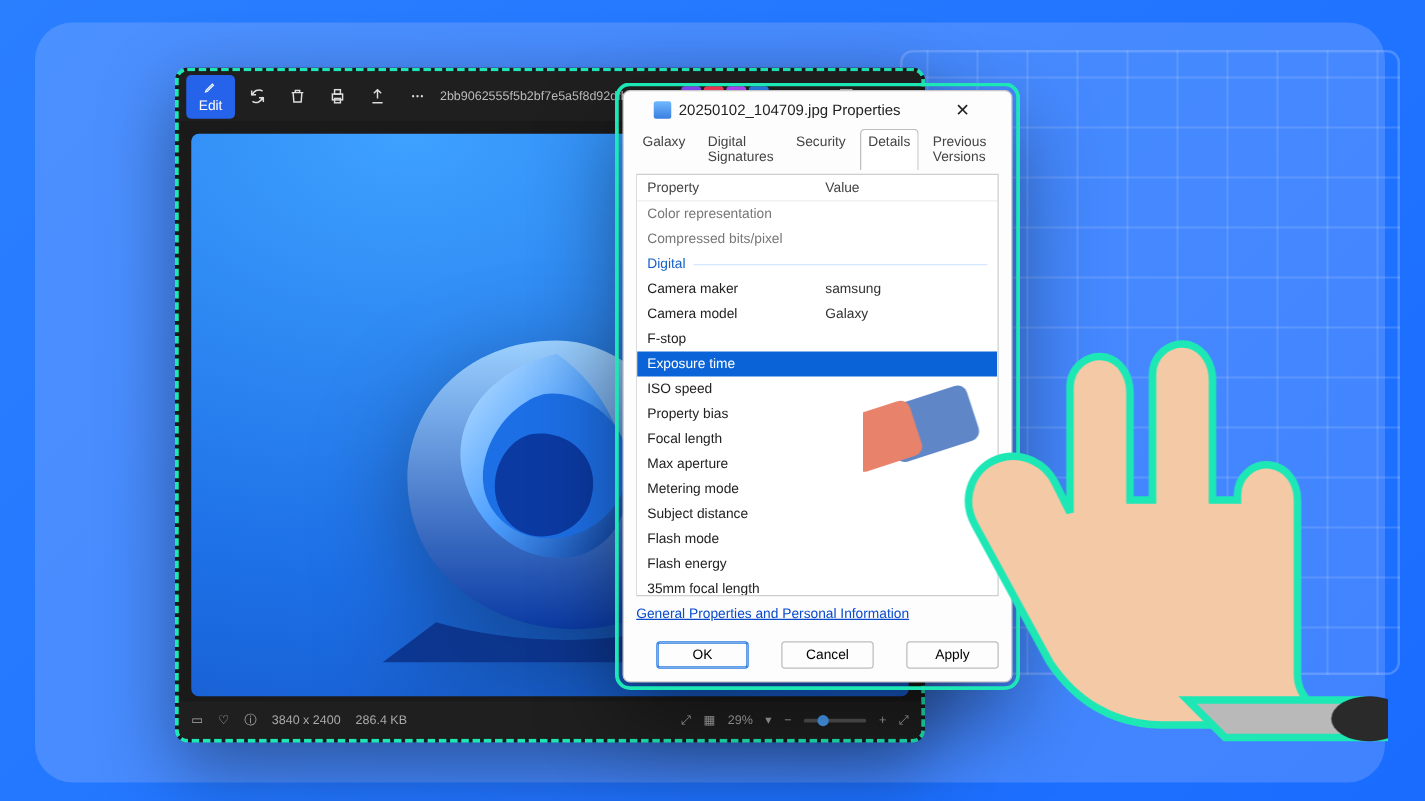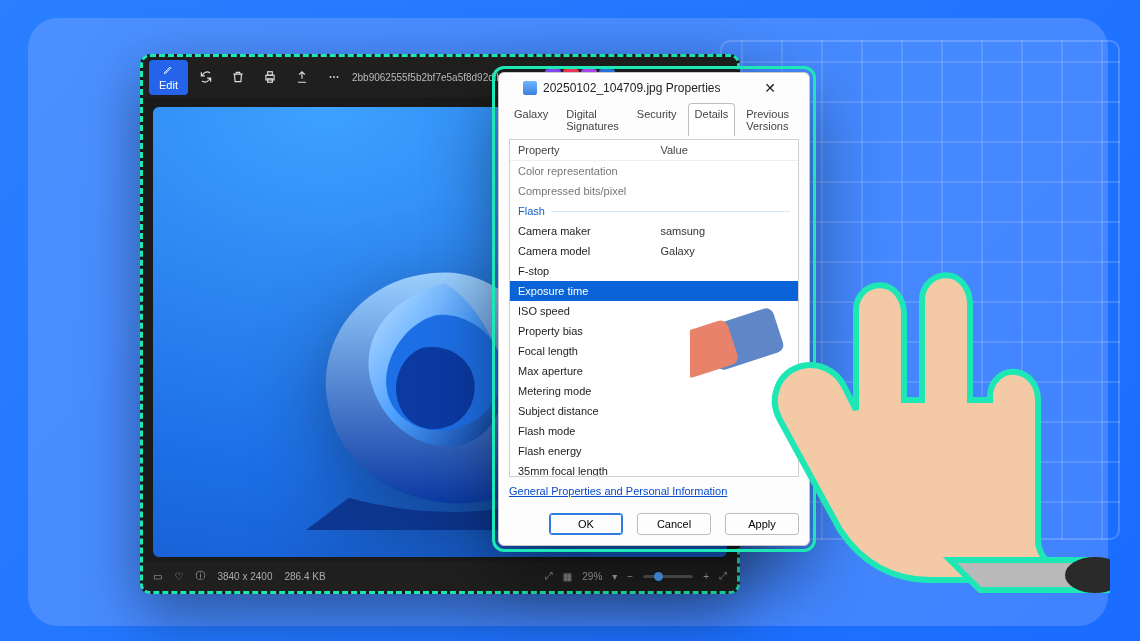--- a/index.html
+++ b/index.html
@@ -80,21 +80,21 @@
   .hdr-row { display: flex; padding: 4px 8px; border-bottom: 1px solid #eee; color: #444; }
   .hdr-row .c1 { flex: 1.1; } .hdr-row .c2 { flex: 1; }
   .row { display: flex; padding: 2px 8px; line-height: 16px; }
   .row .c1 { flex: 1.1; } .row .c2 { flex: 1; color: #333; }
   .row.dim .c1 { color: #777; }
   .group { color: #1560c4; padding: 4px 8px; display: flex; align-items: center; gap: 6px; }
   .group::after { content: ""; flex: 1; height: 1px; background: #d5e6ff; }
   .row.selected { background: #0a64d8; color: #fff; }
   .row.selected .c1, .row.selected .c2 { color: #fff; }
   .link { color: #0a4bcc; text-decoration: underline; padding: 8px 10px; }
-  .dlg-buttons { display: flex; justify-content: flex-end; gap: 14px; padding: 8px 10px 10px; }
+  .dlg-buttons { display: flex; justify-content: flex-end; gap: 26px; padding: 8px 10px 10px; }
   .dlg-buttons button { width: 74px; height: 22px; background: #fdfdfd; border: 1px solid #bdbdbd; border-radius: 3px; font-size: 11px; }
   .dlg-buttons button.default { border-color: #2f7de1; box-shadow: inset 0 0 0 1px #2f7de1; }
 
   
   .hand {
     position: absolute; left: 690px; top: 240px; width: 420px; height: 360px; pointer-events: none;
   }
 </style>
 </head>
 <body>
@@ -218,21 +218,21 @@
     <div id="pre-rows">
         <div class="row dim">
           <div class="c1">Color representation</div>
           <div class="c2"></div>
         </div>
         <div class="row dim">
           <div class="c1">Compressed bits/pixel</div>
           <div class="c2"></div>
         </div>
       </div>
-    <div class="group">Flash</div>
+    <div class="group">Digital</div>
     <div id="camera-rows">
         <div class="row">
           <div class="c1">Camera maker</div>
           <div class="c2">samsung</div>
         </div>
         <div class="row">
           <div class="c1">Camera model</div>
           <div class="c2">Galaxy</div>
         </div>
         <div class="row">

